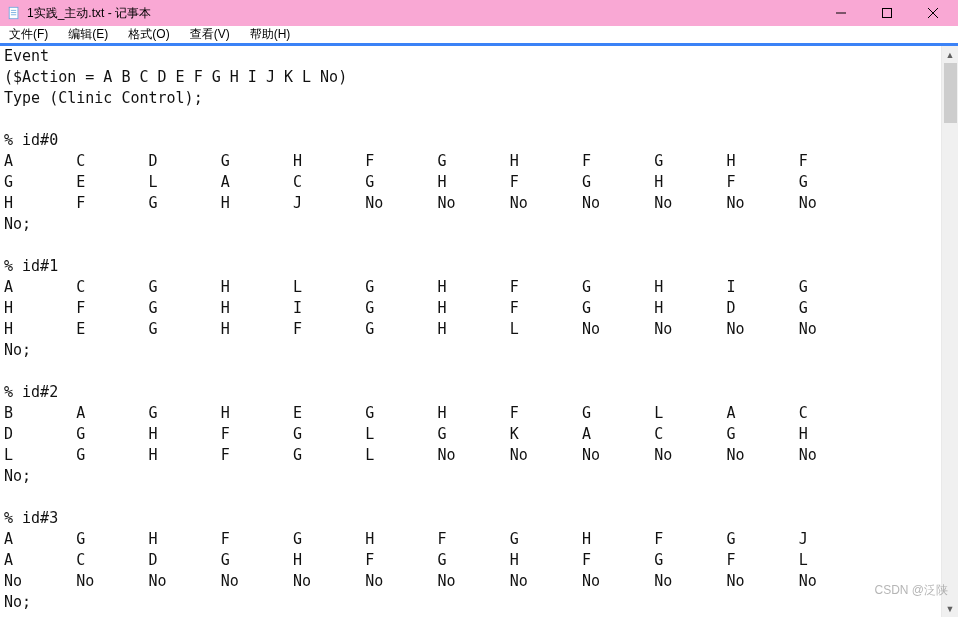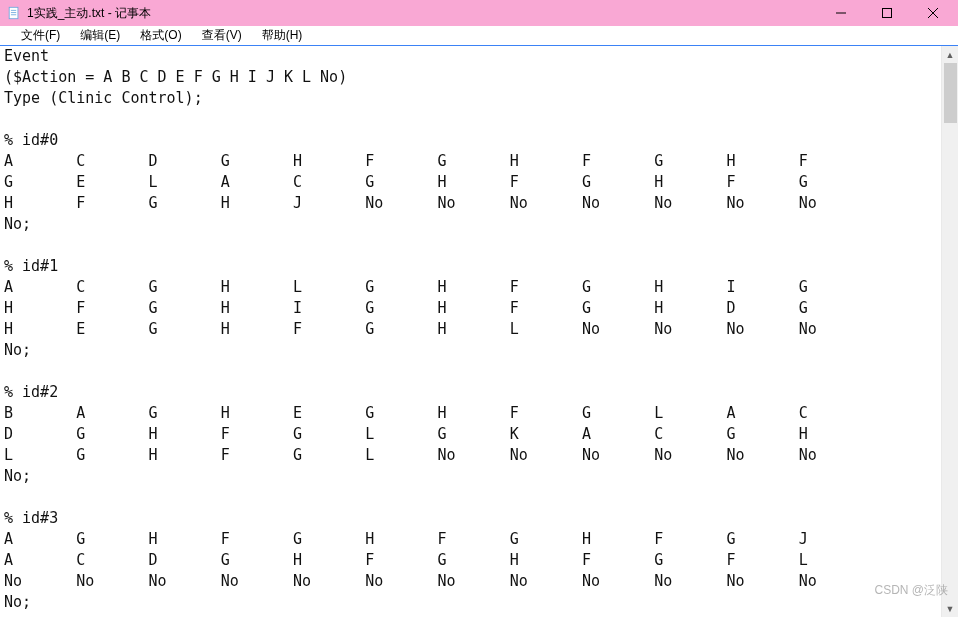--- a/index.html
+++ b/index.html
@@ -34,22 +34,22 @@
       width: 46px; height: 26px;
       display: flex; align-items: center; justify-content: center;
       color: #000;
       font-size: 11px;
     }
     .win-btn svg { width: 10px; height: 10px; stroke: #000; stroke-width: 1; fill: none; }
     .menu-bar {
       height: 20px;
       display: flex;
       align-items: center;
-      padding: 0 16px;
-      border-bottom: 1px solid #3b82f6;
+      padding: 0 4px;
+      border-bottom: 3px solid #3b82f6;
       font-size: 12px;
       gap: 10px;
     }
     .menu-item { padding: 1px 5px; color: #000; white-space: nowrap; }
     .content-wrap {
       position: absolute;
       top: 46px; left: 0; right: 0; bottom: 0;
       display: flex;
       gap: 36px;
     }

